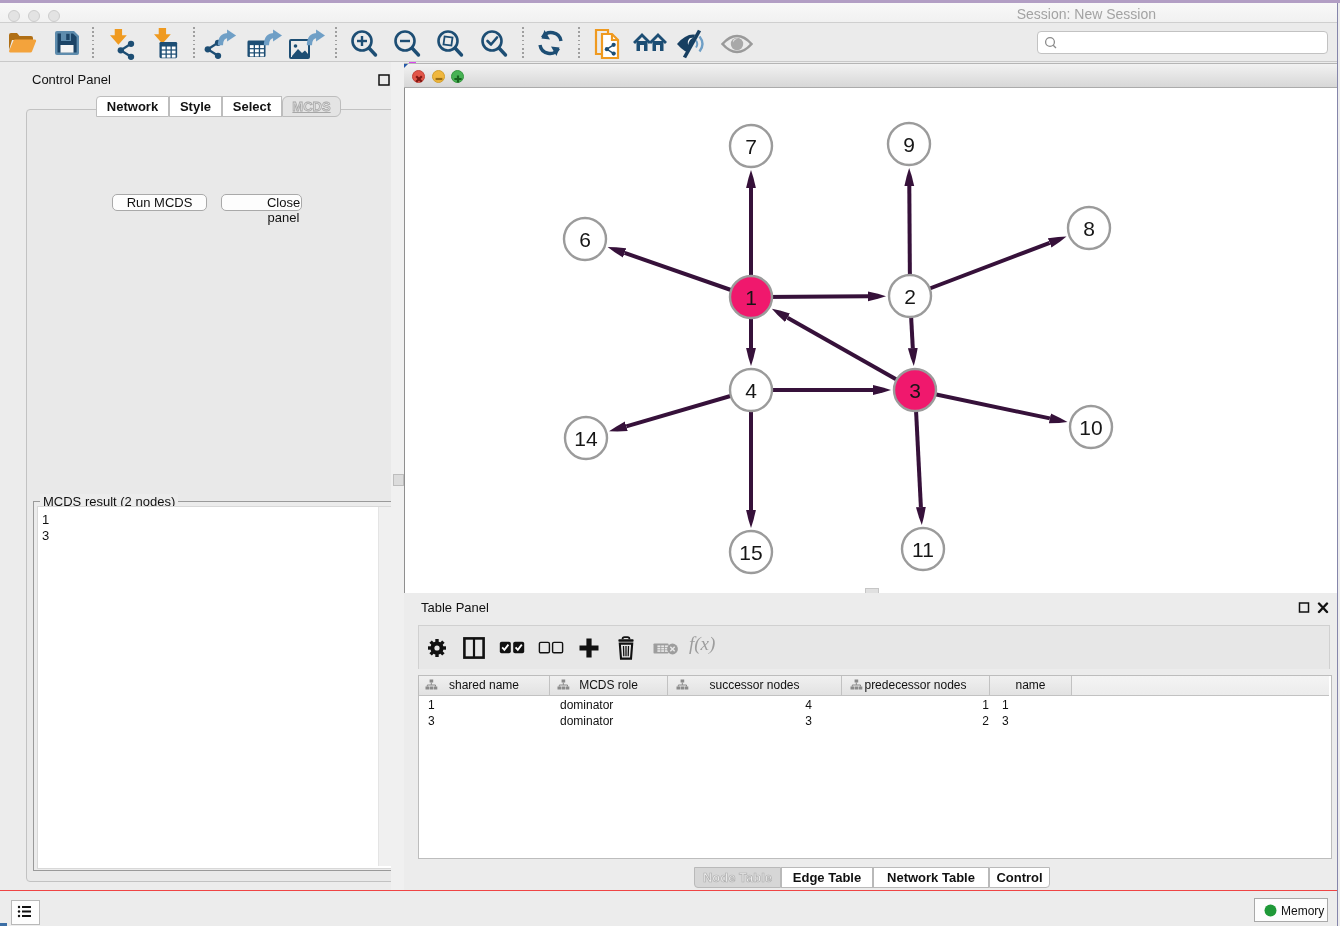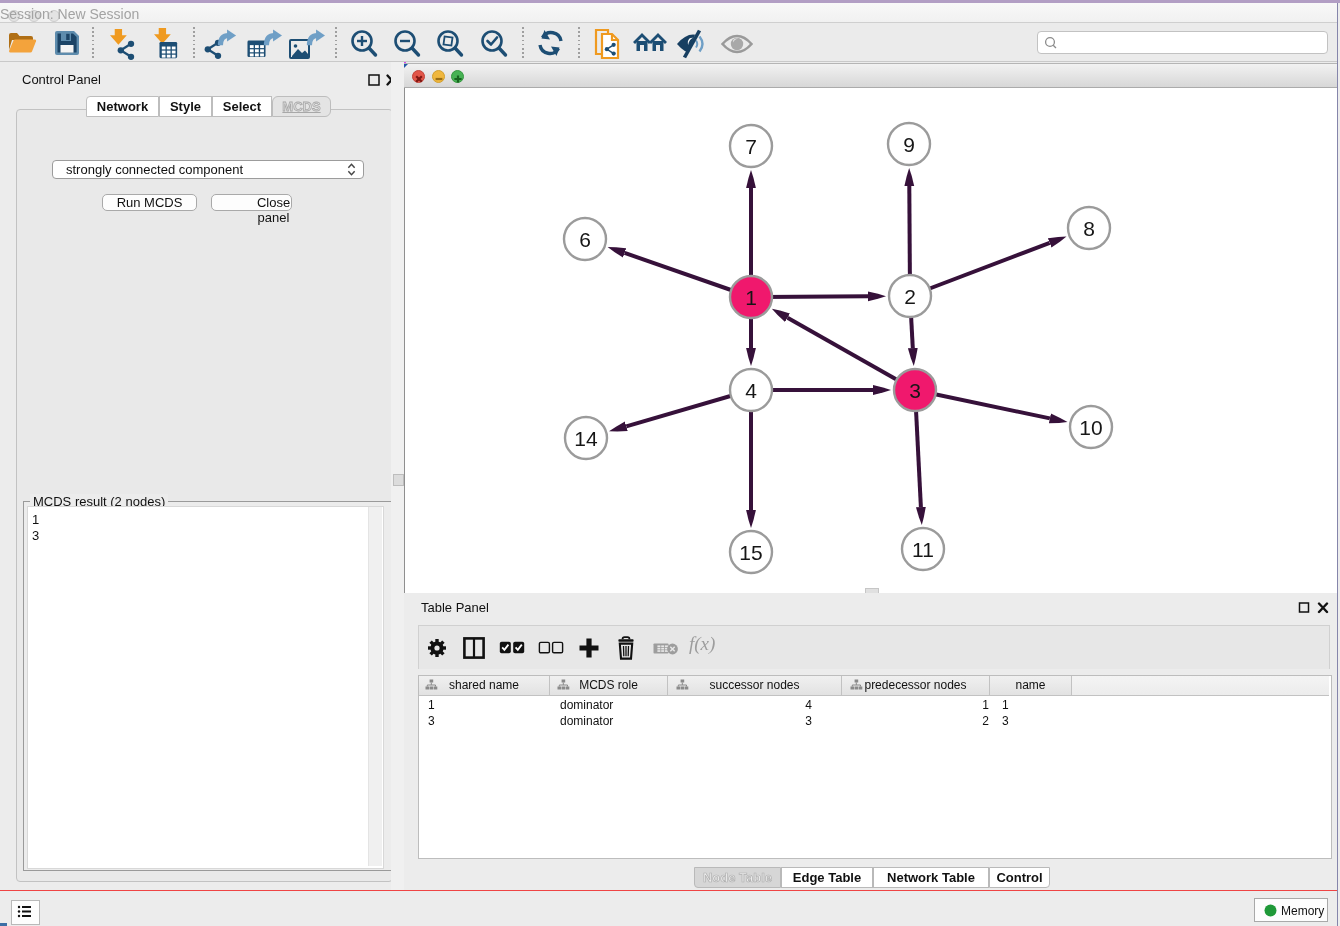--- a/index.html
+++ b/index.html
@@ -6,30 +6,30 @@
   body{width:1340px;height:926px;position:relative;overflow:hidden;
        font-family:"Liberation Sans", sans-serif;background:#ececec;}
   .abs{position:absolute;}
   
   #purple{left:0;top:0;width:1340px;height:3px;background:#b29ec4;}
   
   #titlebar{left:0;top:3px;width:1340px;height:19px;background:linear-gradient(#f8f8f8,#f1f1f1);
     border-bottom:1px solid #cfcfcf;}
   .tl{position:absolute;top:7px;width:12px;height:12px;border-radius:50%;
       background:#e3e3e3;border:1px solid #cdcdcd;box-sizing:border-box;}
-  #wtitle{position:absolute;top:3px;left:0;width:1156px;text-align:left;
+  #wtitle{position:absolute;top:3px;left:0;width:1156px;text-align:right;
     font-size:14px;color:#a3a3a3;}
   
   #toolbar{left:0;top:23px;width:1340px;height:38px;background:#ebebeb;border-bottom:1px solid #c9c9c9;}
   .sep{position:absolute;top:4px;height:32px;width:2px;background-image:repeating-linear-gradient(#9f9f9f 0 1.6px, transparent 1.6px 4.2px);}
   .ticon{position:absolute;top:5px;}
   #searchbox{position:absolute;left:1037px;top:8px;width:289px;height:21px;background:#fff;
     border:1px solid #c2c2c2;border-radius:4px;}
   
-  #cpanel{left:8px;top:62px;width:391px;height:828px;background:#ececec;border-right:7px solid #d946ef;}
+  #cpanel{left:18px;top:62px;width:391px;height:828px;background:#ececec;border-right:7px solid #d946ef;}
   #cphead{position:absolute;left:14px;top:10px;font-size:13px;color:#111;}
   #cpcontent{position:absolute;left:8px;top:47px;width:375px;height:771px;background:#e9e9e9;
     border:1px solid #c2c2c2;border-radius:4px;}
   .tab{position:absolute;top:34px;height:21px;box-sizing:border-box;border:1px solid #bdbdbd;
     background:#fff;font-size:13px;font-weight:700;color:#111;text-align:center;line-height:20px;z-index:3;}
   
   #dropdown{position:absolute;left:44px;top:98px;width:312px;height:19px;background:#fff;
     border:1px solid #9c9c9c;border-radius:4px;box-sizing:border-box;font-size:13px;color:#111;
     line-height:17px;padding-left:13px;}
   .btn{position:absolute;top:132px;height:17px;background:#fdfdfd;border:1px solid #a9a9a9;
@@ -252,26 +252,20 @@
   <svg style="position:absolute;left:360px;top:12px;" width="30" height="12" viewBox="0 0 30 12">
     <rect x="1" y="1" width="10" height="10" fill="none" stroke="#111" stroke-width="1.5"></rect>
     <path d="M19.5 1.5 L27.5 10.5 M27.5 1.5 L19.5 10.5" stroke="#111" stroke-width="2.3" stroke-linecap="round"></path>
   </svg>
   <div id="cpcontent"></div>
   <div class="tab" style="left:78px;width:73px;border-radius:4px 0 0 0;">Network</div>
   <div class="tab" style="left:151px;width:53px;">Style</div>
   <div class="tab" style="left:204px;width:60px;">Select</div>
   <div class="tab" style="left:264px;width:59px;background:#e4e4e4;border-radius:6px 6px 6px 0;
      color:#e2e2e2;text-decoration:underline;-webkit-text-stroke:0.8px #a8a8a8;">MCDS</div>
-  <div id="dropdown">strongly connected component
-    <svg width="9" height="13" viewBox="0 0 10 14" style="position:absolute;right:7px;top:2px;">
-      <path d="M1.5 5 L5 1.2 L8.5 5" fill="none" stroke="#444" stroke-width="1.6"></path>
-      <path d="M1.5 9 L5 12.8 L8.5 9" fill="none" stroke="#444" stroke-width="1.6"></path>
-    </svg>
-  </div>
   <div class="btn" style="left:94px;width:95px;">Run MCDS</div>
   <div class="btn" style="left:203px;width:81px;padding-left:44px;">Close panel</div>
   <div id="fieldset">
     <div id="legend">MCDS result (2 nodes)</div>
     <div style="position:absolute;left:3px;top:4px;width:355px;height:361px;background:#fff;border:1px solid #d8d8d8;"></div>
     <div style="position:absolute;left:8px;top:10px;font-size:13px;color:#111;line-height:16px;">1<br>3</div>
     <div style="position:absolute;left:344px;top:5px;width:13px;height:359px;background:#f0f0f0;border-left:1px solid #e4e4e4;"></div>
   </div>
 </div>
 <div class="abs" id="vdivider">

